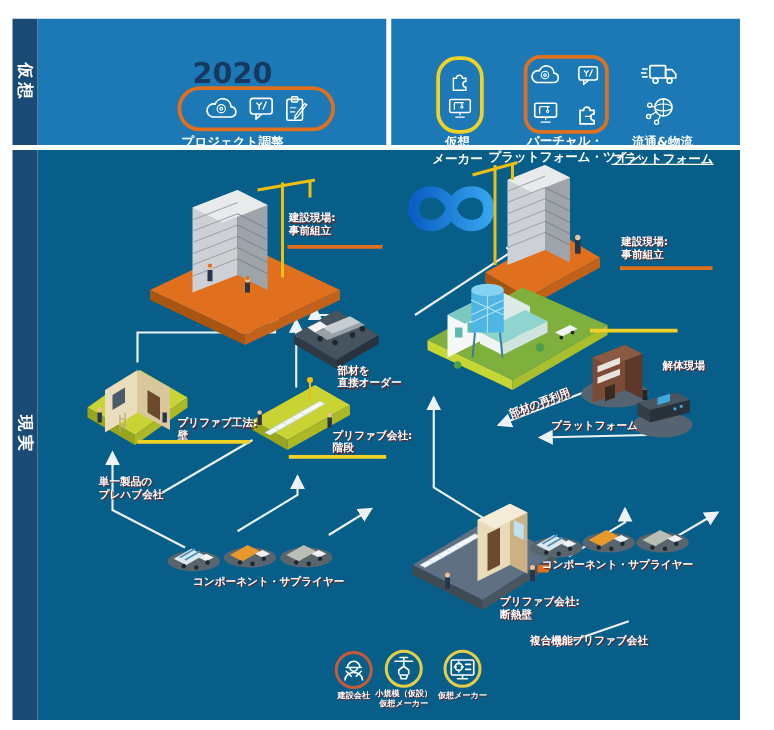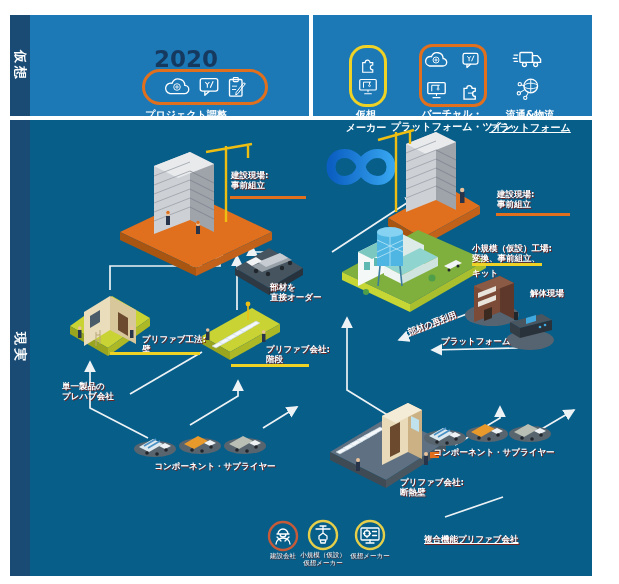--- a/index.html
+++ b/index.html
@@ -20,21 +20,21 @@
   .bar.orange{background:#E0701E;}
   .bar.yellow{background:#EFD226;}
   .ring{position:absolute;z-index:5;display:flex;align-items:center;justify-content:center;}
   .ring.orange-ring{border:3px solid #E0701E;}
   .ring.yellow-ring{border:3px solid #EFD226;}
   .ring.no-ring{border:none;}
   .row{flex-direction:row;gap:8px;}
   .col{flex-direction:column;gap:5px;}
   .grid2{display:grid;grid-template-columns:1fr 1fr;gap:3px 6px;align-items:center;justify-items:center;}
   .legend-item{position:absolute;z-index:5;transform:translateX(-50%);text-align:center;width:70px;}
-  .legend-item .lbl{color:#fff;font-weight:normal;font-size:6.5px;line-height:8px;white-space:nowrap;
+  .legend-item .lbl{color:#fff;font-weight:bold;font-size:6.5px;line-height:8px;white-space:nowrap;
                     text-shadow:0.8px 0.8px 0 rgba(122,30,22,0.85);}
 </style>
 </head>
 <body>
 
 <div class="canvas">
 
   <div class="panel" style="left:30px;top:15px;width:279px;height:101px;background:#1D79B6"></div>
   <div class="panel" style="left:313px;top:15px;width:279px;height:101px;background:#1D79B6"></div>
   <div class="panel" style="left:30px;top:120px;width:562px;height:456px;background:#075E89"></div>
@@ -378,71 +378,66 @@
       </g>
     </g>
   </svg>
 
   <div class="node-label" style="left:231px;top:170px;">
     <div>建設現場:</div>
     <div>事前組立</div>
   </div>
   <div class="bar orange" style="left:230px;top:196px;width:76px;"></div>
 
-  <div class="node-label" style="left:270px;top:282px;">
+  <div class="node-label" style="left:270px;top:292px;font-family:Liberation Mono, monospace;">
     <div>部材を</div>
     <div>直接オーダー</div>
   </div>
 
   <div class="node-label" style="left:142px;top:334px;">
     <div>プリファブ工法:</div>
     <div>壁</div>
   </div>
   <div class="bar yellow" style="left:110px;top:352px;width:90px;"></div>
 
   <div class="node-label" style="left:266px;top:344px;">
     <div>プリファブ会社:</div>
     <div>階段</div>
   </div>
   <div class="bar yellow" style="left:231px;top:364px;width:78px;"></div>
 
-  <div class="node-label" style="left:62px;top:381px;">
+  <div class="node-label" style="left:79px;top:381px;">
     <div>単一製品の</div>
     <div>プレハブ会社</div>
   </div>
 
   <div class="node-label ctr" style="left:215px;top:461px;">
     <div>コンポーネント・サプライヤー</div>
   </div>
 
   <div class="node-label" style="left:497px;top:189px;">
     <div>建設現場:</div>
     <div>事前組立</div>
   </div>
   <div class="bar orange" style="left:496px;top:213px;width:74px;"></div>
 
-  <div class="node-label" style="left:472px;top:243px;">
-    <div>小規模（仮設）工場:</div>
-    <div>変換、事前組立、</div>
-    <div style="margin-top:5px;">キット</div>
-  </div>
   <div class="bar yellow" style="left:472px;top:263px;width:70px;"></div>
 
   <div class="node-label" style="left:519px;top:288px;margin-left:11px;">解体現場</div>
 
   <div class="node-label rot" style="left:432px;top:318px;">部材の再利用</div>
 
   <div class="node-label" style="left:441px;top:336px;">プラットフォーム</div>
 
   <div class="node-label" style="left:400px;top:477px;">
     <div>プリファブ会社:</div>
     <div>断熱壁</div>
   </div>
 
-  <div class="node-label" style="left:424px;top:534px;text-decoration:underline;">複合機能プリファブ会社</div>
+  <div class="node-label" style="left:424px;top:508px;">複合機能プリファブ会社</div>
 
   <div class="node-label ctr" style="left:494px;top:447px;">
     <div>コンポーネント・サプライヤー</div>
   </div>
 
   <div class="legend-item" style="left:283px;top:552px;">
     <div class="lbl">建設会社</div>
   </div>
   <div class="legend-item" style="left:323px;top:551px;">
     <div class="lbl">小規模（仮設）</div>

